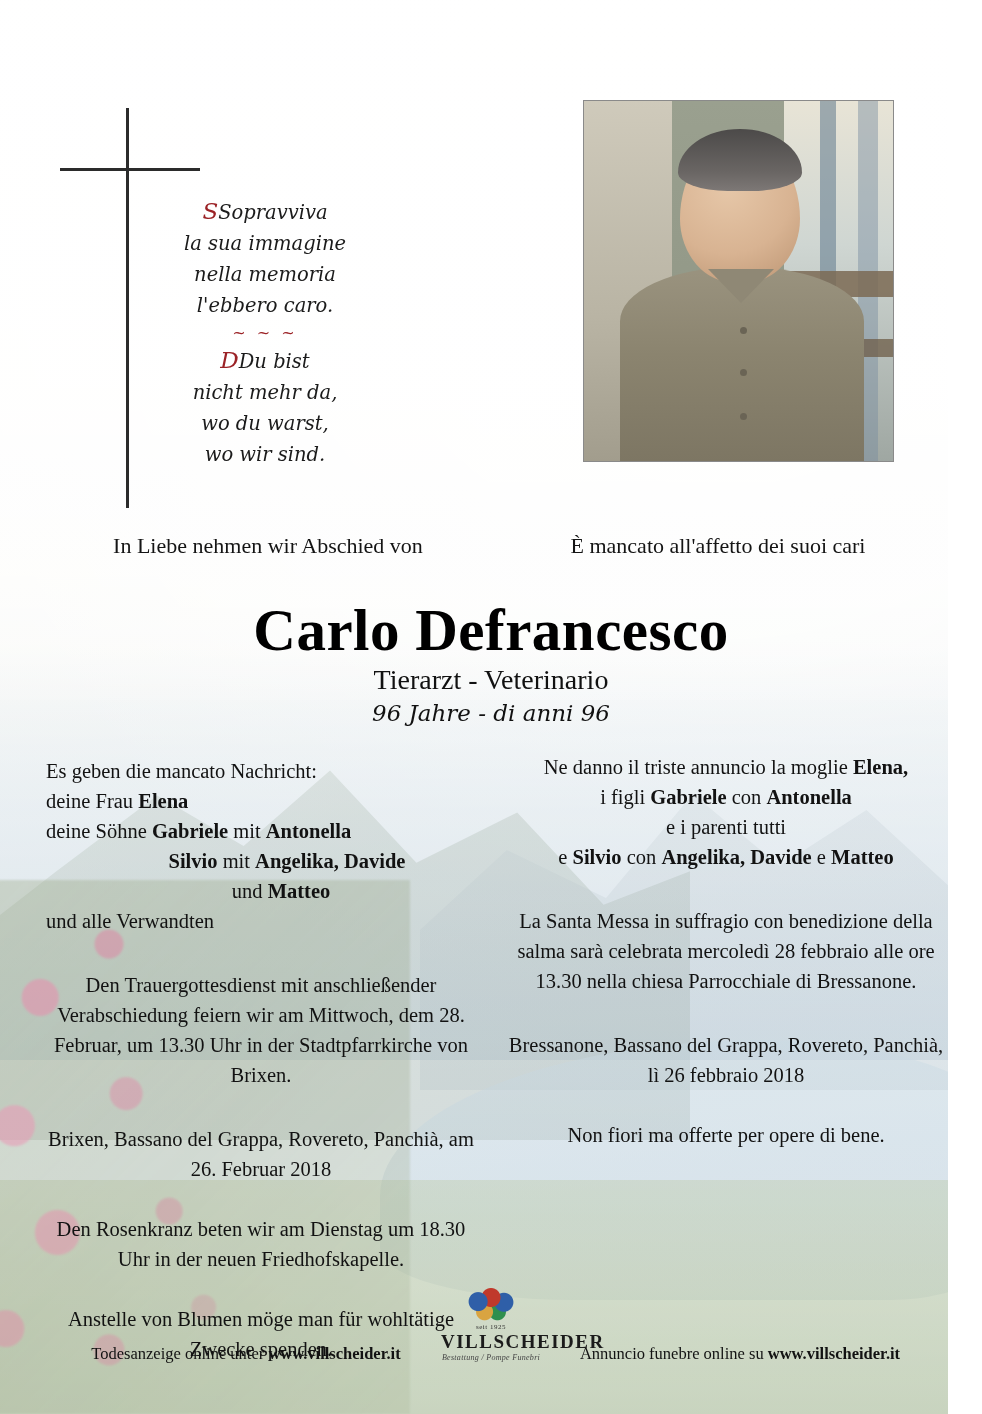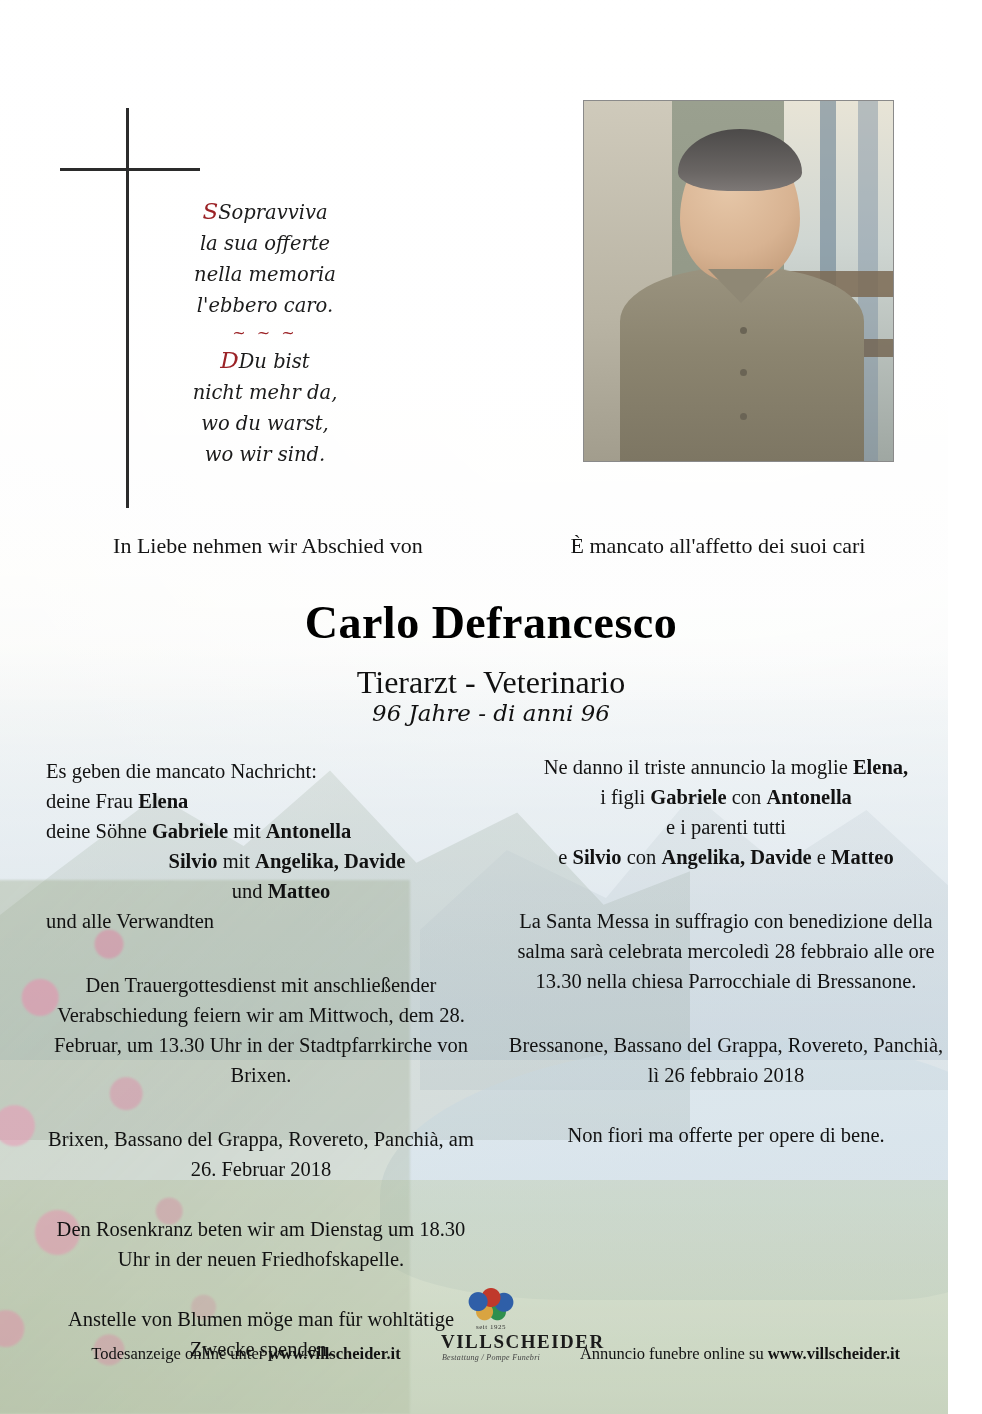--- a/index.html
+++ b/index.html
@@ -107,22 +107,22 @@
   .photo .body{position:absolute;left:36px;top:166px;width:244px;height:194px;border-radius:48% 48% 0 0 / 28% 28% 0 0;background:linear-gradient(180deg,#9a937f 0%,#8b846f 45%,#7d7663 100%);}
   .photo .collar{position:absolute;left:124px;top:168px;width:66px;height:34px;background:#8f8875;clip-path:polygon(0 0,100% 0,50% 100%);}
   .photo .btn{position:absolute;left:156px;width:7px;height:7px;border-radius:50%;background:#6a6455;}
   .photo .b1{top:226px;} .photo .b2{top:268px;} .photo .b3{top:312px;}
 
   
   .intro-de{position:absolute;left:48px;top:533px;width:440px;text-align:center;font-size:22px;color:#141414;}
   .intro-it{position:absolute;left:498px;top:533px;width:440px;text-align:center;font-size:22px;color:#141414;}
 
   
-  .name{position:absolute;left:0;top:596px;width:982px;text-align:center;font-size:46px;font-weight:bold;letter-spacing:.5px;color:#000;}
-  .profession{position:absolute;left:0;top:664px;width:982px;text-align:center;font-size:32px;color:#111;}
+  .name{position:absolute;left:0;top:596px;width:982px;text-align:center;font-size:59px;font-weight:bold;letter-spacing:.5px;color:#000;}
+  .profession{position:absolute;left:0;top:664px;width:982px;text-align:center;font-size:28px;color:#111;}
   .age{position:absolute;left:0;top:700px;width:982px;text-align:center;font-size:23px;font-style:italic;font-family:"DejaVu Serif",serif;color:#111;}
 
   
   .col-de{position:absolute;left:46px;top:756px;width:430px;color:#121212;}
   .col-it{position:absolute;left:506px;top:752px;width:440px;color:#121212;}
   .blk{font-size:20.5px;line-height:30px;}
   .blk b{font-weight:bold;text-align:center;}
   .center-al{text-align:center;}
   .mt2{margin-top:34px;}
   .mt3{margin-top:30px;}
@@ -170,21 +170,21 @@
 
   <div class="content">
 
     <div class="cross">
       <div class="v"></div>
       <div class="h"></div>
     </div>
 
     <div class="poem">
       <div><span class="cap">S</span><span>Sopravviva</span></div>
-      <div>la sua offerte</div>
+      <div>la sua immagine</div>
       <div>nella memoria</div>
       <div>l'ebbero caro.</div>
       <div class="sep">~ ~ ~</div>
       <div><span class="cap">D</span><span>Du bist</span></div>
       <div>nicht mehr da,</div>
       <div>wo du warst,</div>
       <div>wo wir sind.</div>
     </div>
 
     <div class="photo">

